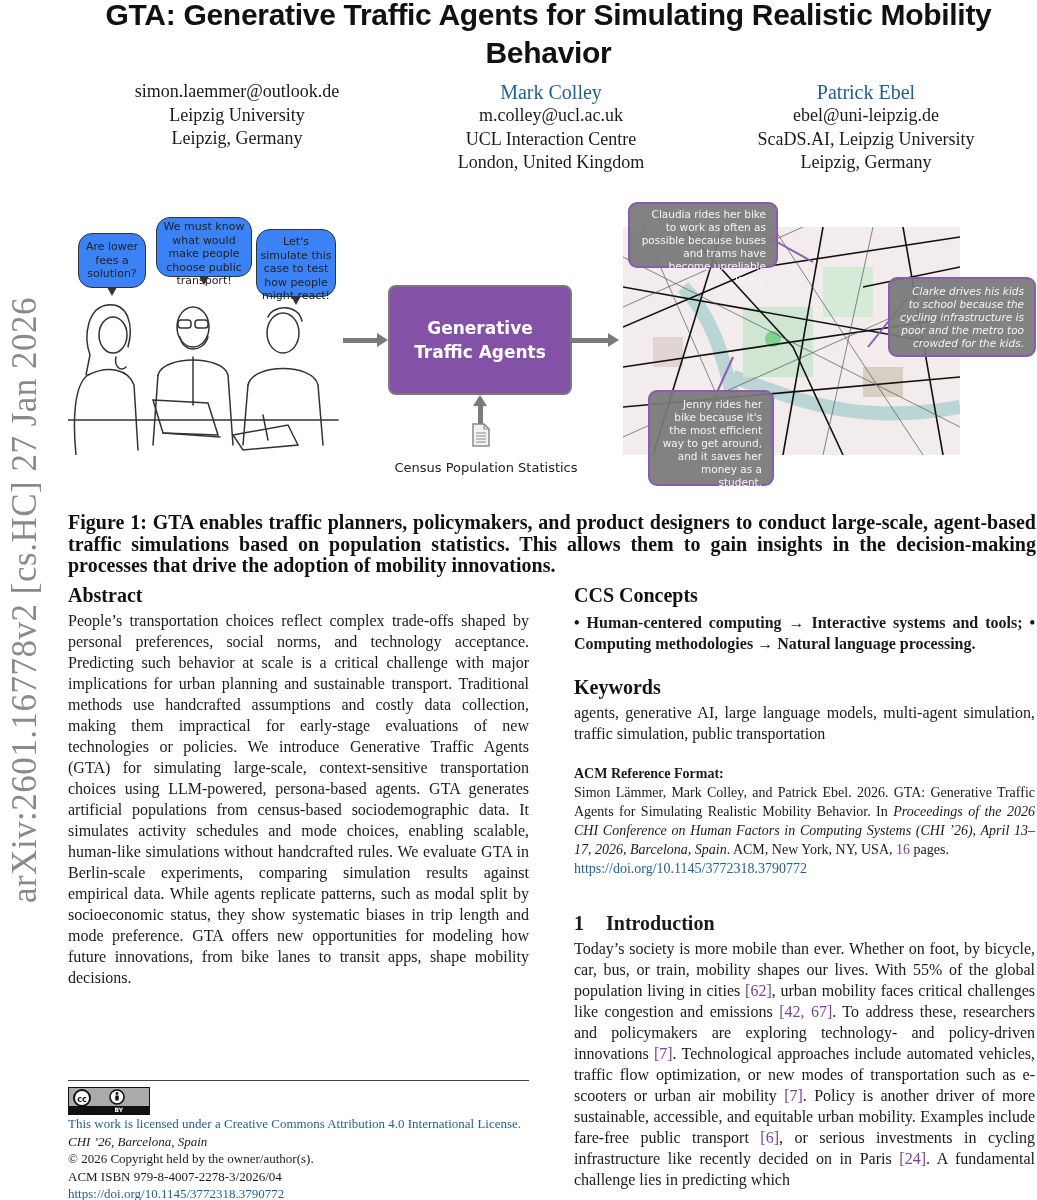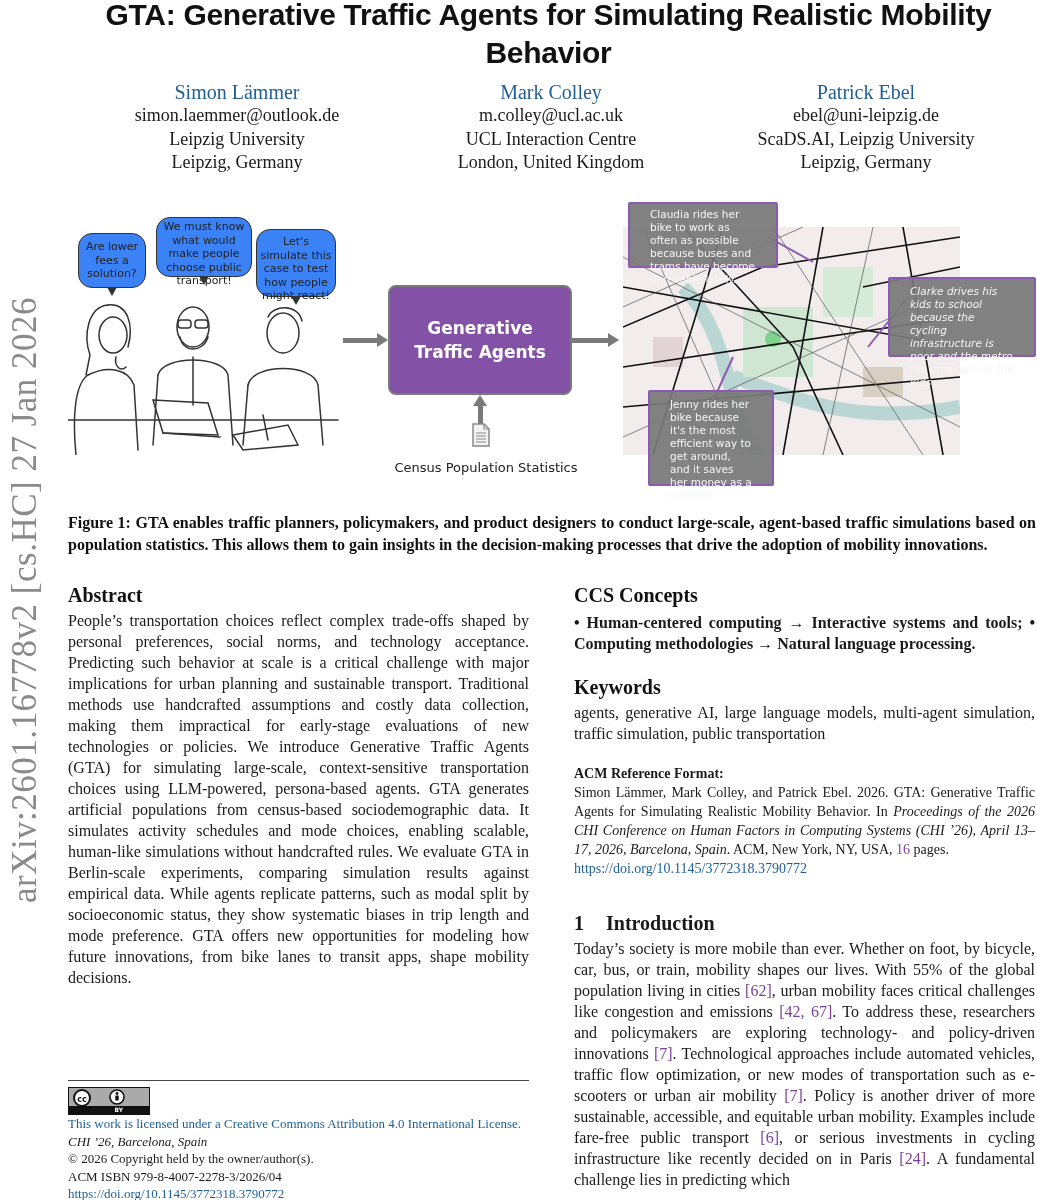--- a/index.html
+++ b/index.html
@@ -24,24 +24,24 @@
   .gta-box { position: absolute; left: 320px; top: 90px; width: 184px; height: 110px; background: #8351a5; border-radius: 8px;
              border: 2px solid #7a7a7a; box-sizing: border-box; color: #fff; font-family: "DejaVu Sans", sans-serif; font-weight: bold;
              font-size: 17px; line-height: 24px; text-align: center; display: flex; align-items: center; justify-content: center; padding: 0 10px; }
   .arrow-h { position: absolute; height: 5px; background: #7a7a7a; }
   .arrow-head-r { position: absolute; width: 0; height: 0; border-top: 7px solid transparent; border-bottom: 7px solid transparent; border-left: 11px solid #7a7a7a; }
   .arrow-v { position: absolute; width: 5px; background: #7a7a7a; }
   .arrow-head-u { position: absolute; width: 0; height: 0; border-left: 7px solid transparent; border-right: 7px solid transparent; border-bottom: 11px solid #7a7a7a; }
   .doc-icon { position: absolute; left: 404px; top: 228px; width: 18px; height: 24px; }
   .census { position: absolute; left: 318px; top: 265px; width: 200px; text-align: center; font-family: "DejaVu Sans", sans-serif; font-size: 13px; color: #222; }
   .map { position: absolute; left: 555px; top: 32px; width: 337px; height: 228px; background: #f3eeee; overflow: hidden; }
-  .callout { position: absolute; background: rgba(120,120,120,0.93); border: 2px solid #8a5bb0; border-radius: 2px; color: #f5f5f5;
-             font-family: "DejaVu Sans", sans-serif; font-size: 10.5px; line-height: 13px; text-align: left; box-sizing: border-box; padding: 4px 20px; }
-
-  .caption { position: absolute; left: 68px; top: 512px; width: 968px; font-weight: bold; font-size: 16px; line-height: 21.5px; text-align: justify; color: #111; }
+  .callout { position: absolute; background: rgba(120,120,120,0.93); border: 2px solid #8a5bb0; border-radius: 9px; color: #f5f5f5;
+             font-family: "DejaVu Sans", sans-serif; font-size: 10.5px; line-height: 13px; text-align: right; box-sizing: border-box; padding: 4px 10px; }
+
+  .caption { position: absolute; left: 68px; top: 512px; width: 968px; font-weight: bold; font-size: 20px; line-height: 21.5px; text-align: justify; color: #111; }
   .col-left { position: absolute; left: 68px; top: 580px; width: 461px; }
   .col-right { position: absolute; left: 574px; top: 580px; width: 461px; }
   h2 { margin: 0; font-size: 20px; font-weight: bold; line-height: 30px; color: #111; }
   .body-text { font-size: 16px; line-height: 21px; text-align: justify; margin: 0; }
   .cite { color: #7b3f98; }
   .link { color: #1f5e96; }
   .ccs { font-size: 16px; line-height: 21px; text-align: justify; font-weight: bold; margin: 2px 0 0 0; }
   .ccs span.plain { font-weight: normal; }
   .acm-label { font-weight: bold; font-size: 14px; line-height: 19px; margin-top: 20px; }
   .acm-ref { font-size: 14px; line-height: 19px; text-align: justify; }
@@ -57,21 +57,20 @@
 <body>
 
 <div class="arxiv">
   <span>arXiv:2601.16778v2  [cs.HC]  27 Jan 2026</span>
 </div>
 
 <div class="title">GTA: Generative Traffic Agents for Simulating Realistic Mobility Behavior</div>
 
 <div class="authors">
   <div class="author a1">
-    <div class="name">Simon Lämmer</div>
     <div>simon.laemmer@outlook.de</div>
     <div>Leipzig University</div>
     <div>Leipzig, Germany</div>
   </div>
   <div class="author a2">
     <div class="name">Mark Colley</div>
     <div>m.colley@ucl.ac.uk</div>
     <div>UCL Interaction Centre</div>
     <div>London, United Kingdom</div>
   </div>

